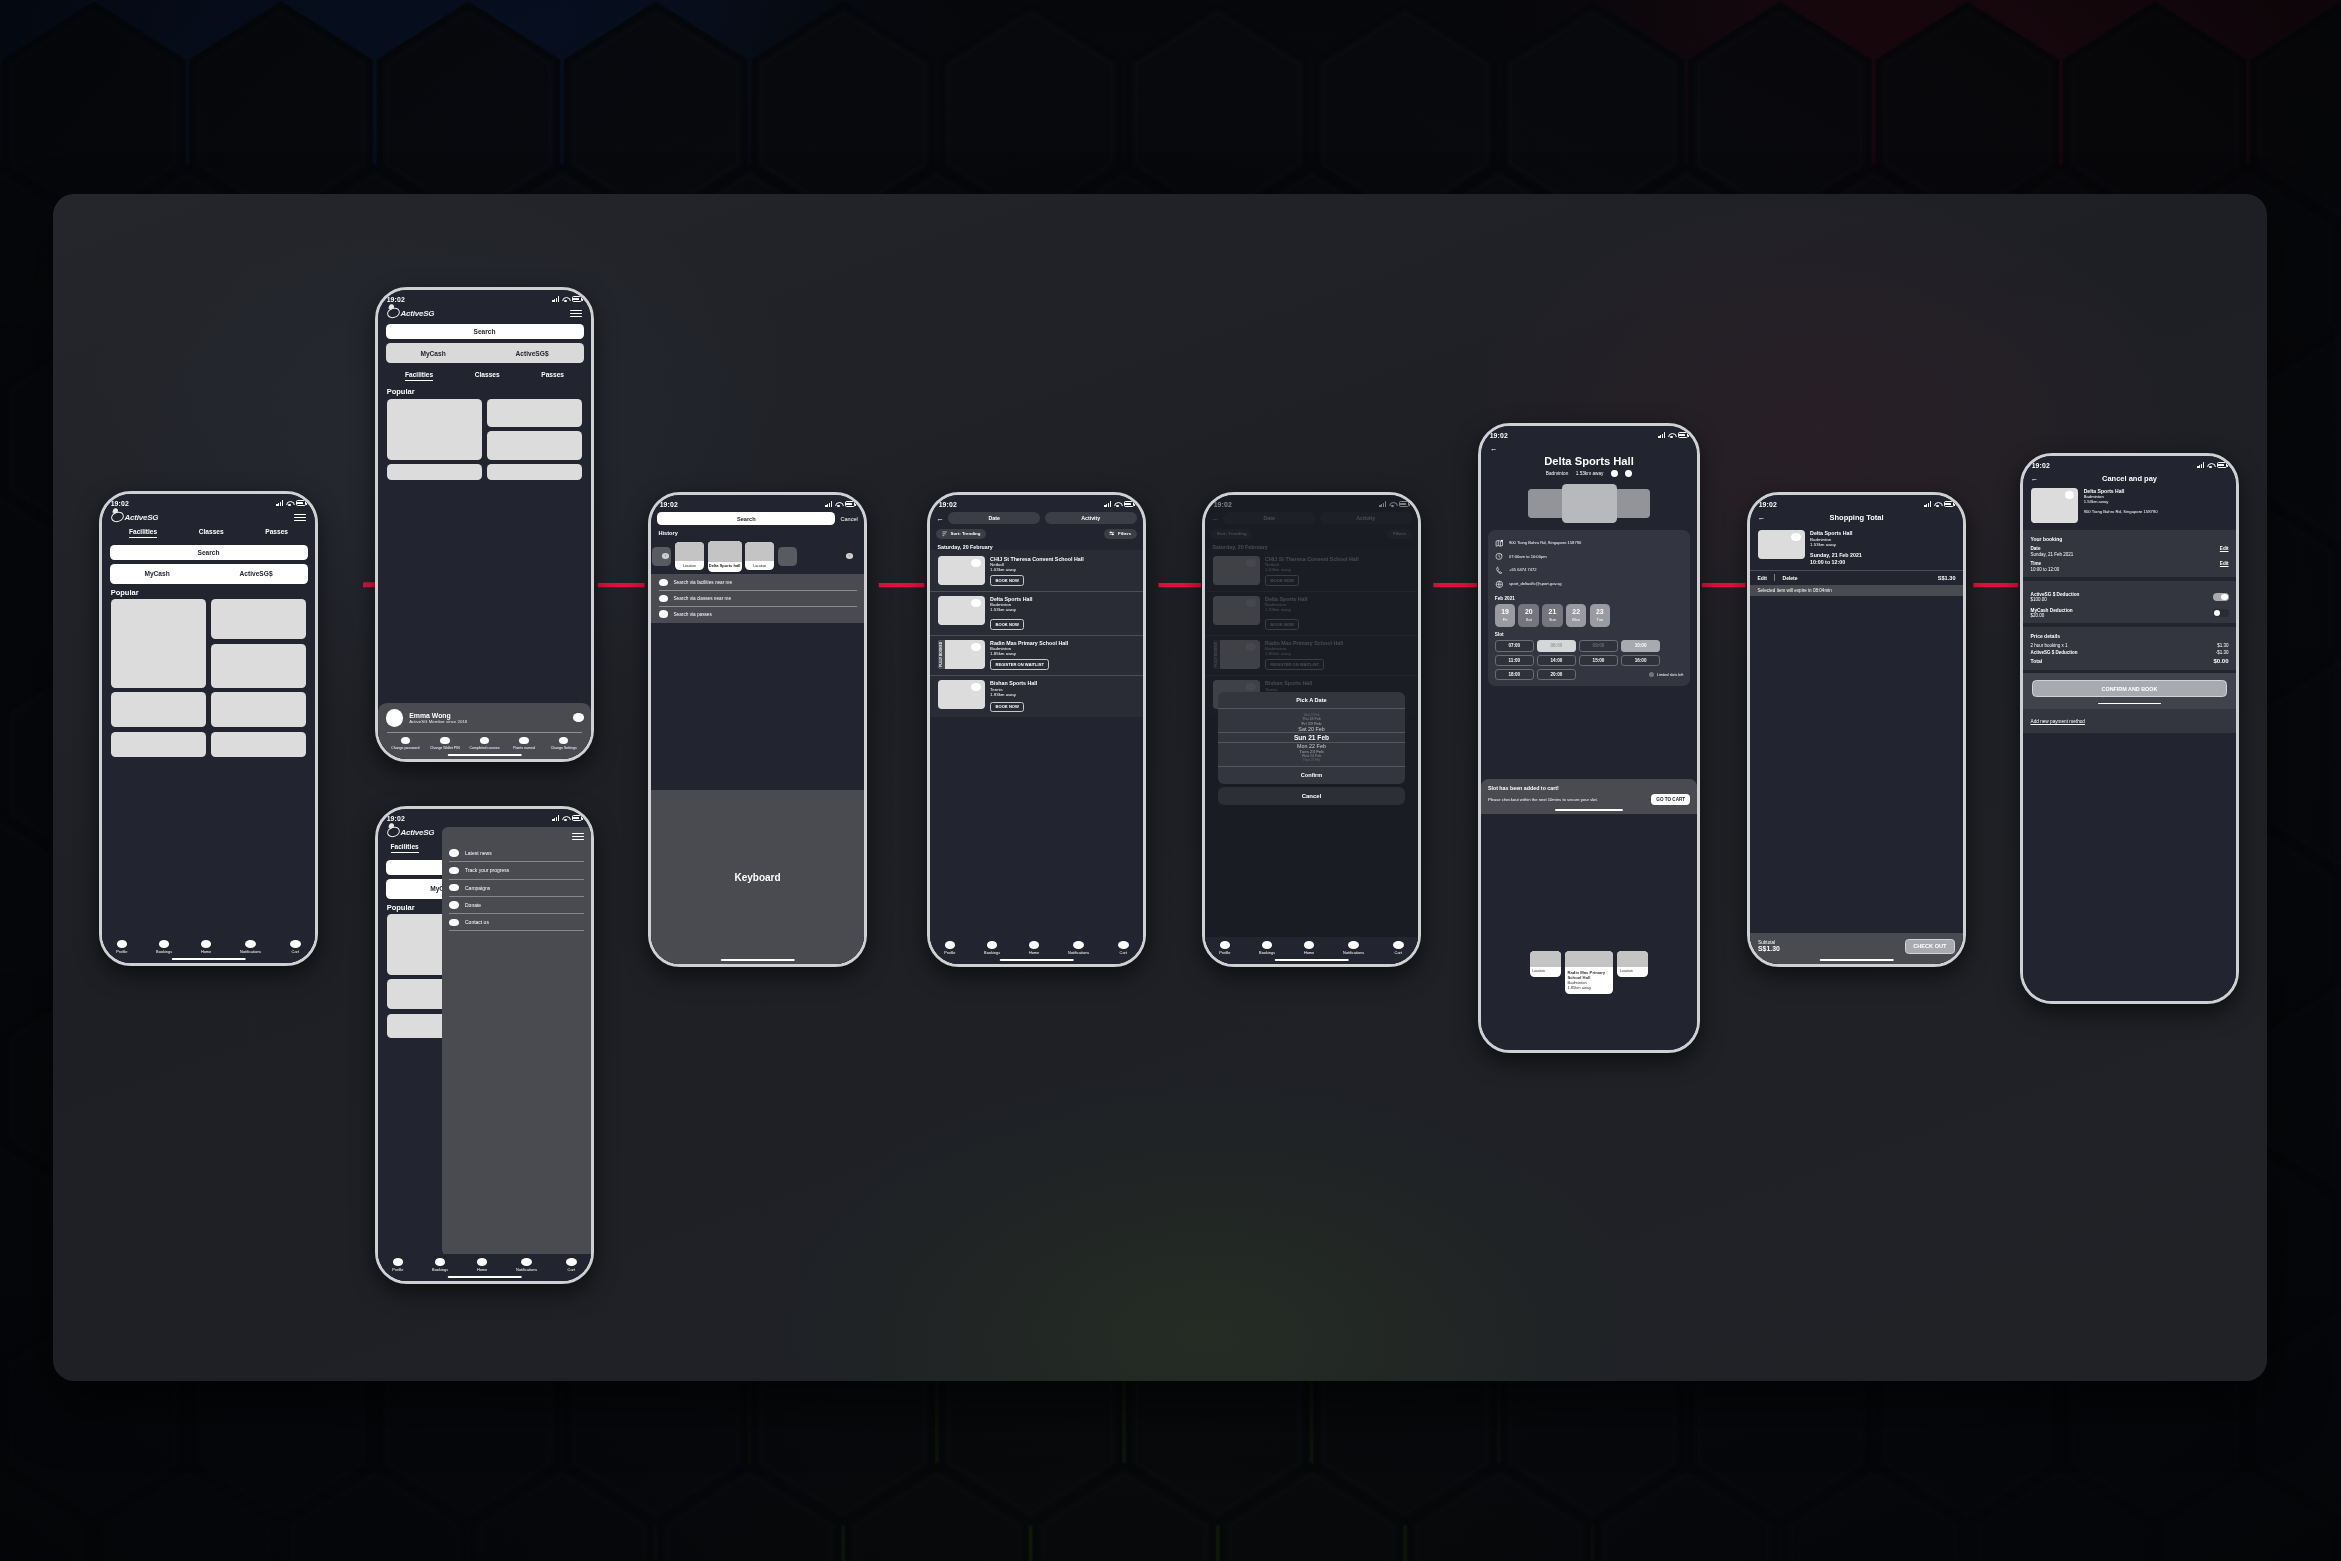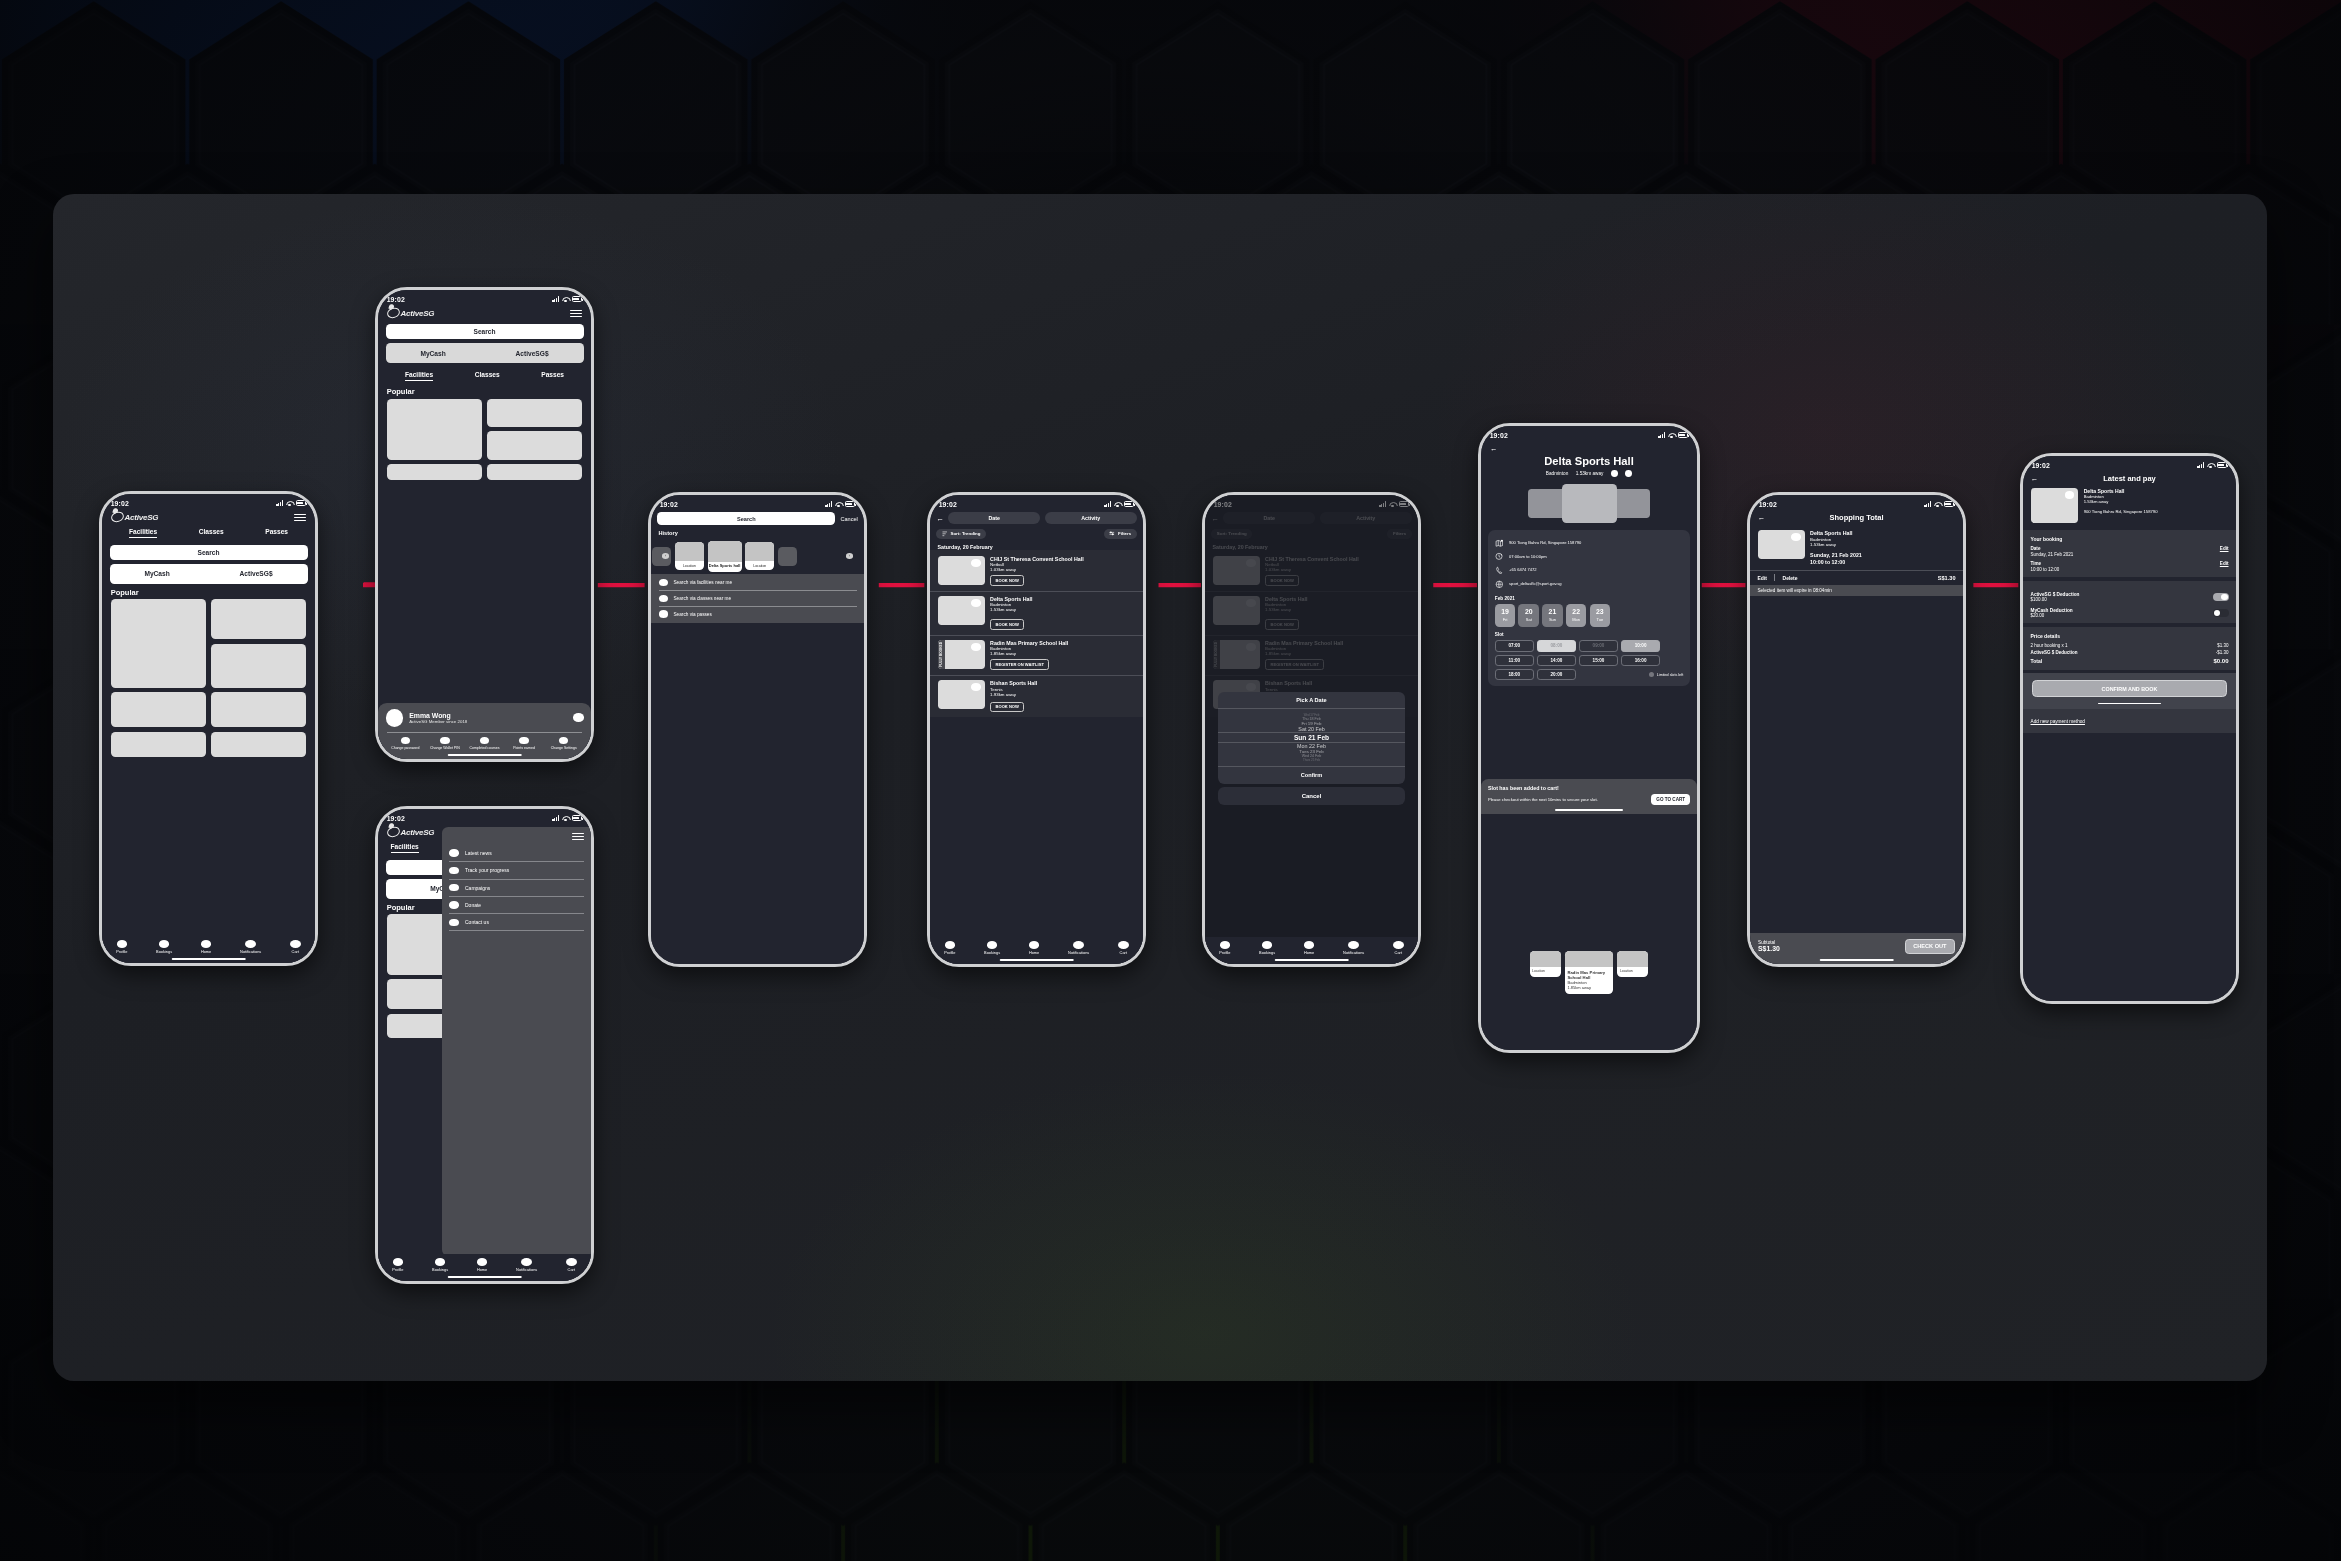--- a/index.html
+++ b/index.html
@@ -631,20 +631,24 @@
         </div>
       <div class="optrow">
           <span class="c"></span>
           <span class="t">Search via classes near me</span>
         </div>
       <div class="optrow">
           <span class="c"></span>
           <span class="t">Search via passes</span>
         </div>
     </div>
+    <div class="keyboard">
+      <span>Keyboard</span>
+      <div class="homebar"></div>
+    </div>
   </div>
 </div>
 
 <div class="phone" style="left:927px; top:492px; width:219px; height:475px;">
   <div class="screen">
     <div class="statusbar">
       <div class="sb-time">19:02</div>
       <div class="sb-right">
         <span class="sig">
             <i></i>
@@ -1077,21 +1081,21 @@
             <i></i>
           </span>
         <span class="wifi"></span>
         <span class="batt">
             <span></span>
           </span>
       </div>
     </div>
     <div class="hdr">
       <div class="backarrow">←</div>
-      <div class="h">Latest and pay</div>
+      <div class="h">Cancel and pay</div>
     </div>
     <div class="payitem">
       <div class="paythumb">
           <span class="fav"></span>
         </div>
       <div style="flex:1;">
         <div class="payname">Delta Sports Hall</div>
         <div class="paysub">Badminton</div>
         <div class="paysub">1.53km away</div>
         <div class="payaddr">900 Tiong Bahru Rd, Singapore 158790</div>

